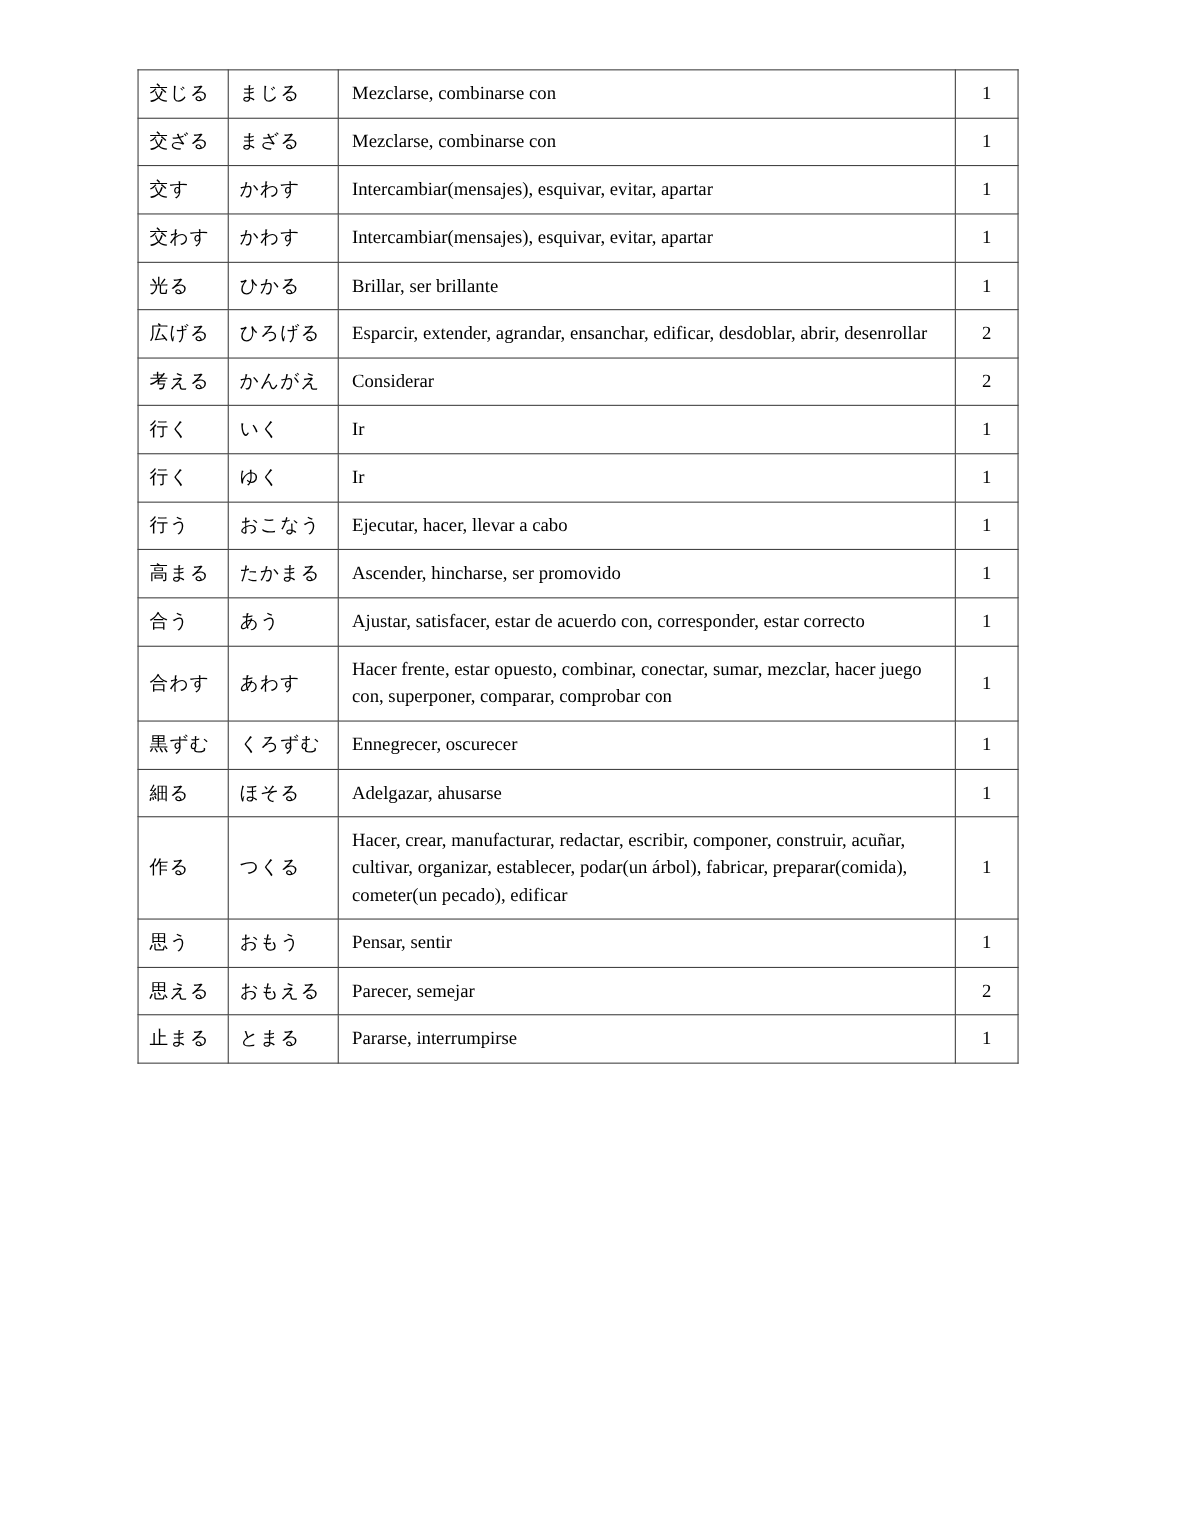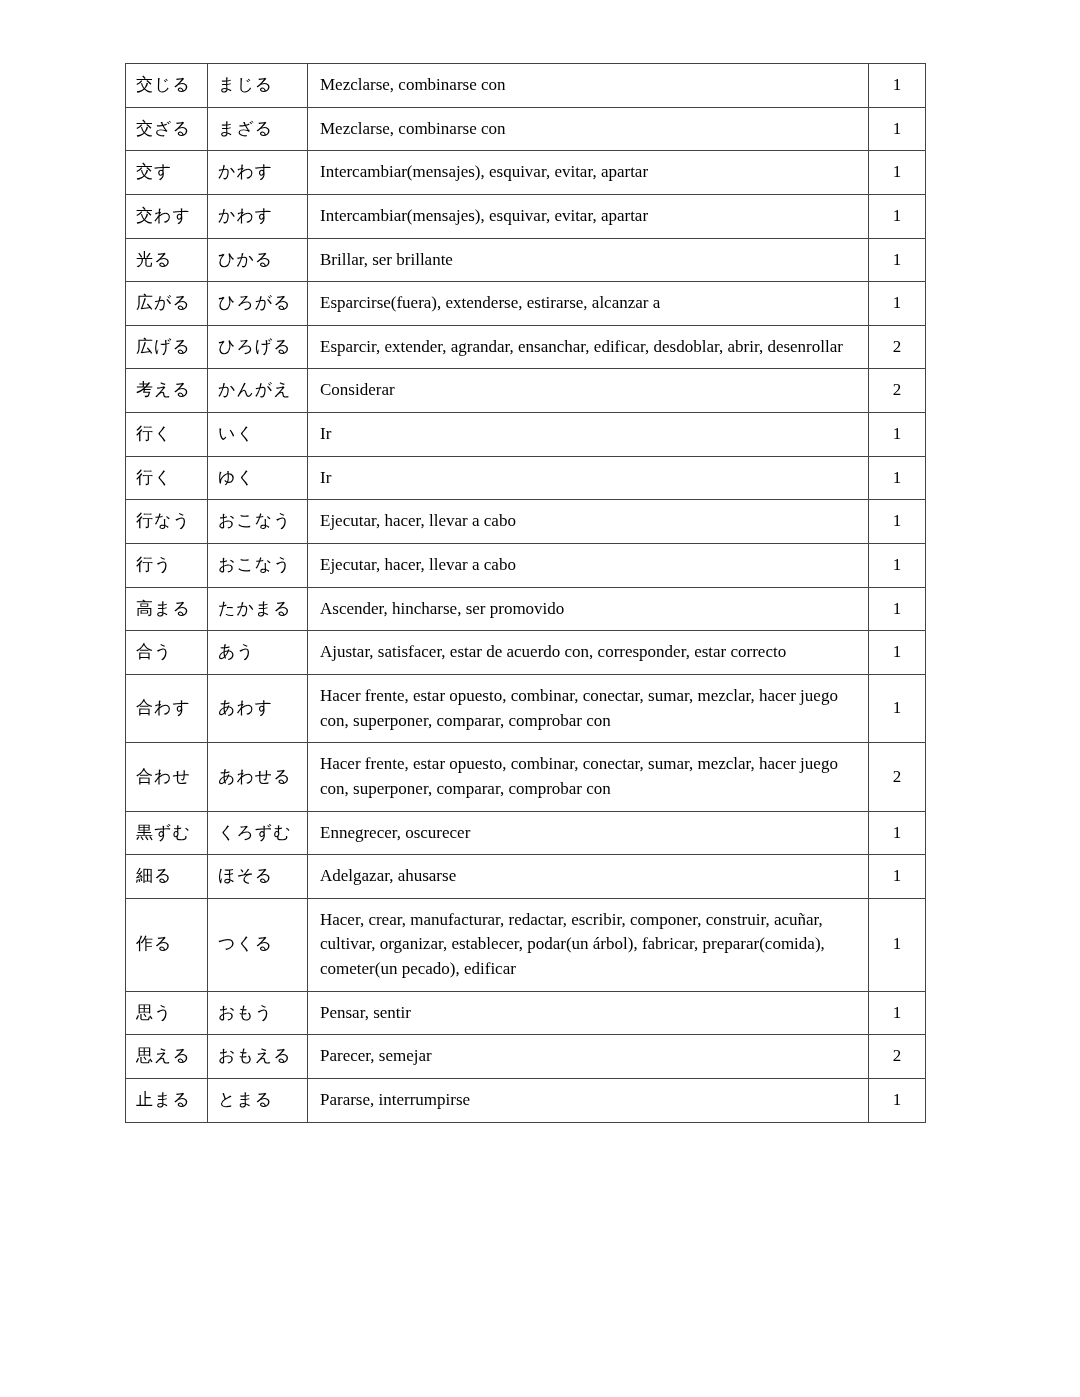--- a/index.html
+++ b/index.html
@@ -91,26 +91,20 @@
 
   <tr>
     <td class="kanji-cell">光る</td>
     <td class="reading-cell">ひかる</td>
     <td class="meaning-cell">Brillar, ser brillante</td>
     <td class="group-cell">1</td>
   </tr>
 
 
 
-  <tr>
-    <td class="kanji-cell">広がる</td>
-    <td class="reading-cell">ひろがる</td>
-    <td class="meaning-cell">Esparcirse(fuera), extenderse, estirarse, alcanzar a</td>
-    <td class="group-cell">1</td>
-  </tr>
 
   <tr>
     <td class="kanji-cell">広げる</td>
     <td class="reading-cell">ひろげる</td>
     <td class="meaning-cell">Esparcir, extender, agrandar, ensanchar, edificar, desdoblar, abrir, desenrollar</td>
     <td class="group-cell">2</td>
   </tr>
 
   <tr>
     <td class="kanji-cell">考える</td>
@@ -126,26 +120,20 @@
     <td class="group-cell">1</td>
   </tr>
 
   <tr>
     <td class="kanji-cell">行く</td>
     <td class="reading-cell">ゆく</td>
     <td class="meaning-cell">Ir</td>
     <td class="group-cell">1</td>
   </tr>
 
-  <tr>
-    <td class="kanji-cell">行なう</td>
-    <td class="reading-cell">おこなう</td>
-    <td class="meaning-cell">Ejecutar, hacer, llevar a cabo</td>
-    <td class="group-cell">1</td>
-  </tr>
 
   <tr>
     <td class="kanji-cell">行う</td>
     <td class="reading-cell">おこなう</td>
     <td class="meaning-cell">Ejecutar, hacer, llevar a cabo</td>
     <td class="group-cell">1</td>
   </tr>
 
   <tr>
     <td class="kanji-cell">高まる</td>
@@ -162,26 +150,20 @@
     <td class="group-cell">1</td>
   </tr>
 
   <tr>
     <td class="kanji-cell">合わす</td>
     <td class="reading-cell">あわす</td>
     <td class="meaning-cell">Hacer frente, estar opuesto, combinar, conectar, sumar, mezclar, hacer juego con, superponer, comparar, comprobar con</td>
     <td class="group-cell">1</td>
   </tr>
 
-  <tr>
-    <td class="kanji-cell">合わせ</td>
-    <td class="reading-cell">あわせる</td>
-    <td class="meaning-cell">Hacer frente, estar opuesto, combinar, conectar, sumar, mezclar, hacer juego con, superponer, comparar, comprobar con</td>
-    <td class="group-cell">2</td>
-  </tr>
 
   <tr>
     <td class="kanji-cell">黒ずむ</td>
     <td class="reading-cell">くろずむ</td>
     <td class="meaning-cell">Ennegrecer, oscurecer</td>
     <td class="group-cell">1</td>
   </tr>
 
   <tr>
     <td class="kanji-cell">細る</td>

